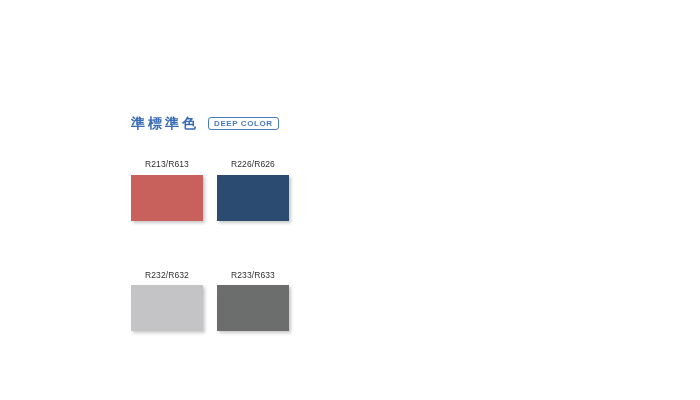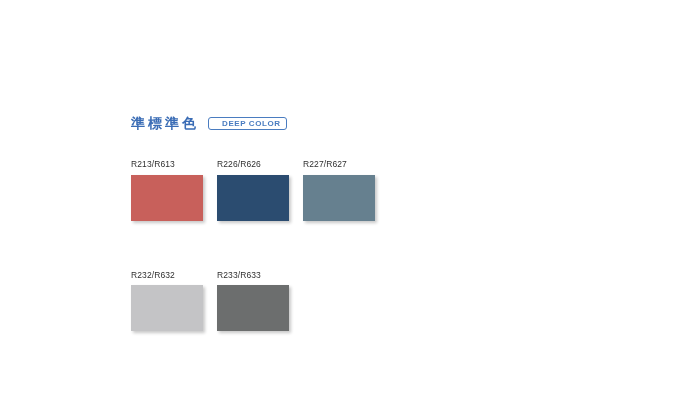--- a/index.html
+++ b/index.html
@@ -13,20 +13,21 @@
     font-family: "Liberation Sans", sans-serif;
     overflow: hidden;
   }
 
   #chart-root {
     position: absolute;
     left: 0;
     top: 0;
     width: 600px;
     height: 400px;
+    text-align: center;
   }
 
   
   .header {
     position: absolute;
     left: 131px;
     top: 113px;
     display: flex;
     align-items: center;
     gap: 9px;
@@ -44,21 +45,21 @@
   }
 
   .deep-badge {
     border: 1px solid #4a7cc0;
     border-radius: 3px;
     color: #4a7cc0;
     font-family: "Liberation Sans", sans-serif;
     font-size: 8px;
     font-weight: bold;
     letter-spacing: 0.6px;
-    padding: 2px 5px 1px 13px;
+    padding: 2px 5px 1px 5px;
     line-height: 1;
     white-space: nowrap;
   }
 
   
   .grid {
     position: absolute;
     left: 131px;
     top: 140px;
     width: 450px;
@@ -104,24 +105,20 @@
   <div class="grid">
       <div class="row">
         <div class="cell">
           <div class="cell-label">R213/R613</div>
           <div class="cell-swatch" style="background: rgb(200, 96, 91);"></div>
         </div>
         <div class="cell">
           <div class="cell-label">R226/R626</div>
           <div class="cell-swatch" style="background: rgb(43, 76, 112);"></div>
         </div>
-        <div class="cell">
-          <div class="cell-label">R227/R627</div>
-          <div class="cell-swatch" style="background: rgb(102, 128, 143);"></div>
-        </div>
       </div>
       <div class="row">
         <div class="cell">
           <div class="cell-label">R232/R632</div>
           <div class="cell-swatch" style="background: rgb(196, 196, 198);"></div>
         </div>
         <div class="cell">
           <div class="cell-label">R233/R633</div>
           <div class="cell-swatch" style="background: rgb(108, 110, 110);"></div>
         </div>

